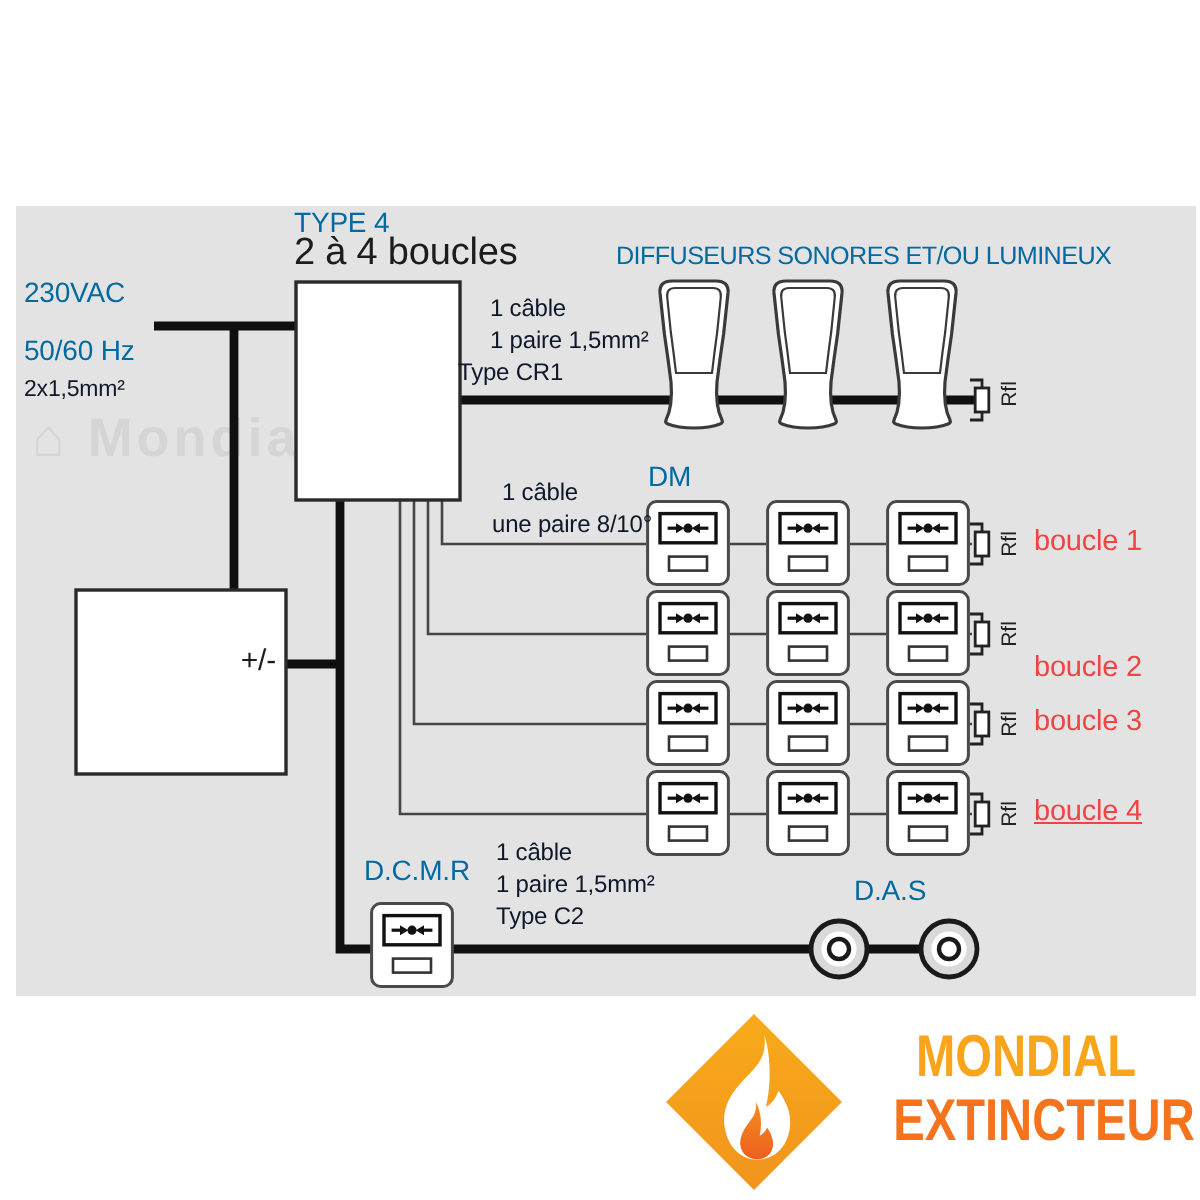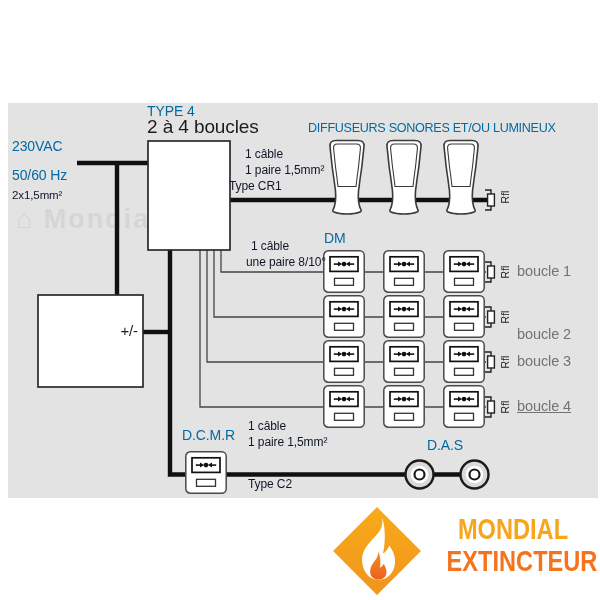--- a/index.html
+++ b/index.html
@@ -8,21 +8,21 @@
   #panel{position:absolute;left:8px;top:103px;width:590px;height:395px;background:#e3e3e3;}
   #diagram-svg{position:absolute;left:0;top:0;width:600px;height:600px;}
   .lbl{position:absolute;white-space:nowrap;letter-spacing:-0.1px;}
   .b{font-weight:normal;color:#0369a1;}
   .r{font-weight:normal;color:#0f172a;}
   .s14{font-size:14px;line-height:16px;}
   .s13{font-size:19px;line-height:15px;}
   .s12{font-size:12px;line-height:14px;}
   .s11{font-size:11.5px;line-height:13px;margin-top:16px;}
   .hdr{font-size:12.6px;letter-spacing:-0.3px;}
-  .boucle{font-size:14.5px;color:#737373;}
+  .boucle{font-size:14.5px;color:#ef4444;}
   .rfl{position:absolute;width:26px;height:14px;font-size:10.5px;color:#222;text-align:center;
        transform:rotate(-90deg);transform-origin:center;line-height:14px;}
   #watermark{position:absolute;left:16px;top:204px;font-size:27px;font-weight:bold;
              color:#8f8f8f;opacity:0.16;letter-spacing:2px;}
   #logo-text{position:absolute;left:430px;top:513px;width:166px;text-align:center;
              transform:scaleX(0.8);transform-origin:center;font-weight:bold;
              font-size:29.5px;line-height:32px;letter-spacing:0px;}
   #logo-line1{color:#f9a51b;}
   #logo-line2{color:#f4731c;}
   #logo-mark{position:absolute;left:331px;top:505px;width:92px;height:92px;}
@@ -148,21 +148,21 @@
 
   <div class="rfl" style="left:492px;top:190px;">Rfl</div>
   <div class="rfl" style="left:492px;top:265px;">Rfl</div>
   <div class="rfl" style="left:492px;top:310px;">Rfl</div>
   <div class="rfl" style="left:492px;top:355px;">Rfl</div>
   <div class="rfl" style="left:492px;top:400px;">Rfl</div>
 
   <div class="lbl b s14" style="left:182px;top:427px;">D.C.M.R</div>
   <div class="lbl r s12" style="left:248px;top:419px;">1 câble</div>
   <div class="lbl r s12" style="left:248px;top:435px;">1 paire 1,5mm²</div>
-  <div class="lbl r s12" style="left:248px;top:451px;margin-top:26px;">Type C2</div>
+  <div class="lbl r s12" style="left:248px;top:451px;">Type C2</div>
 
   <div class="lbl b s14" style="left:427px;top:437px;">D.A.S</div>
 
   <svg id="logo-mark" viewBox="0 0 90 90">
     <polygon points="45,2 88,45 45,88 2,45" fill="url(#dg2)"></polygon>
     <defs>
       <linearGradient id="dg2" x1="0" y1="0" x2="0" y2="1">
         <stop offset="0" stop-color="#f8ab19"></stop>
         <stop offset="1" stop-color="#f1941e"></stop>
       </linearGradient>

